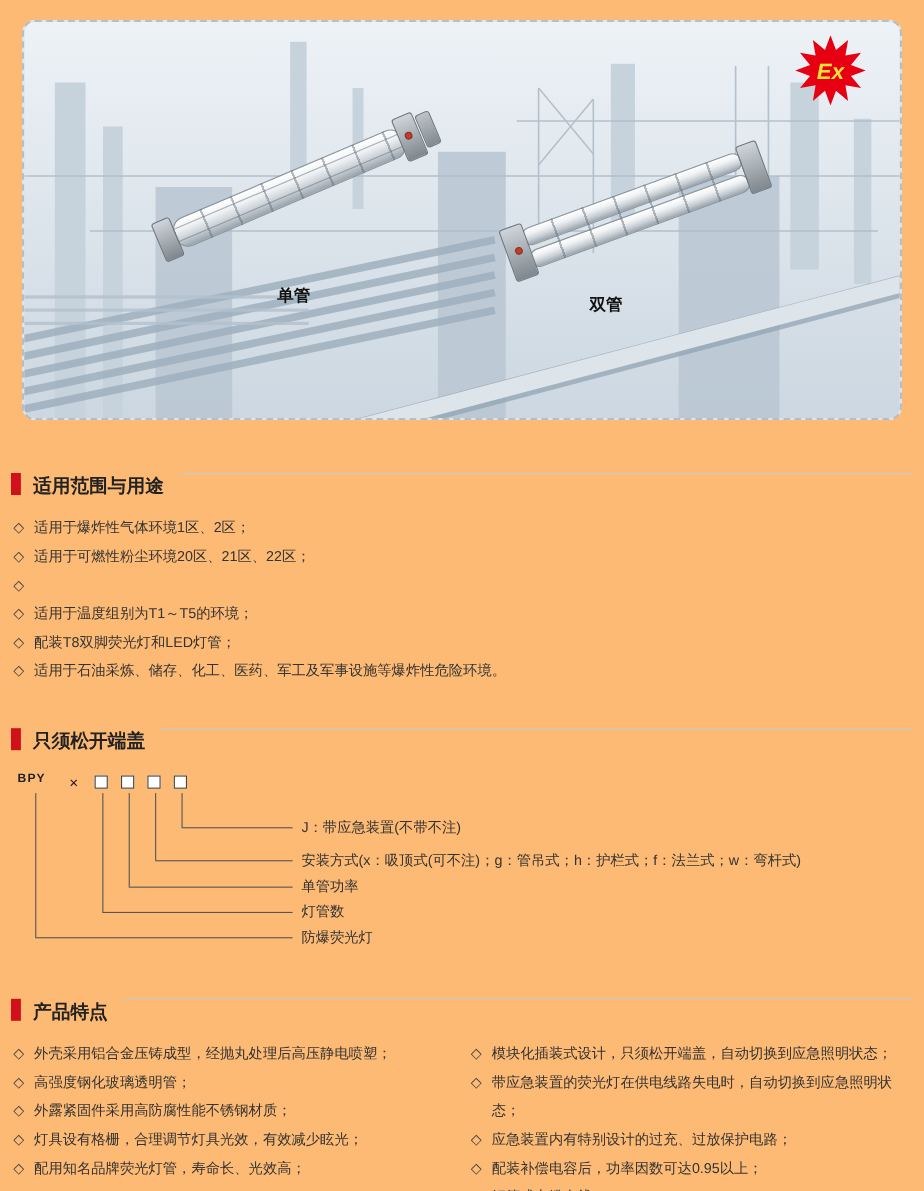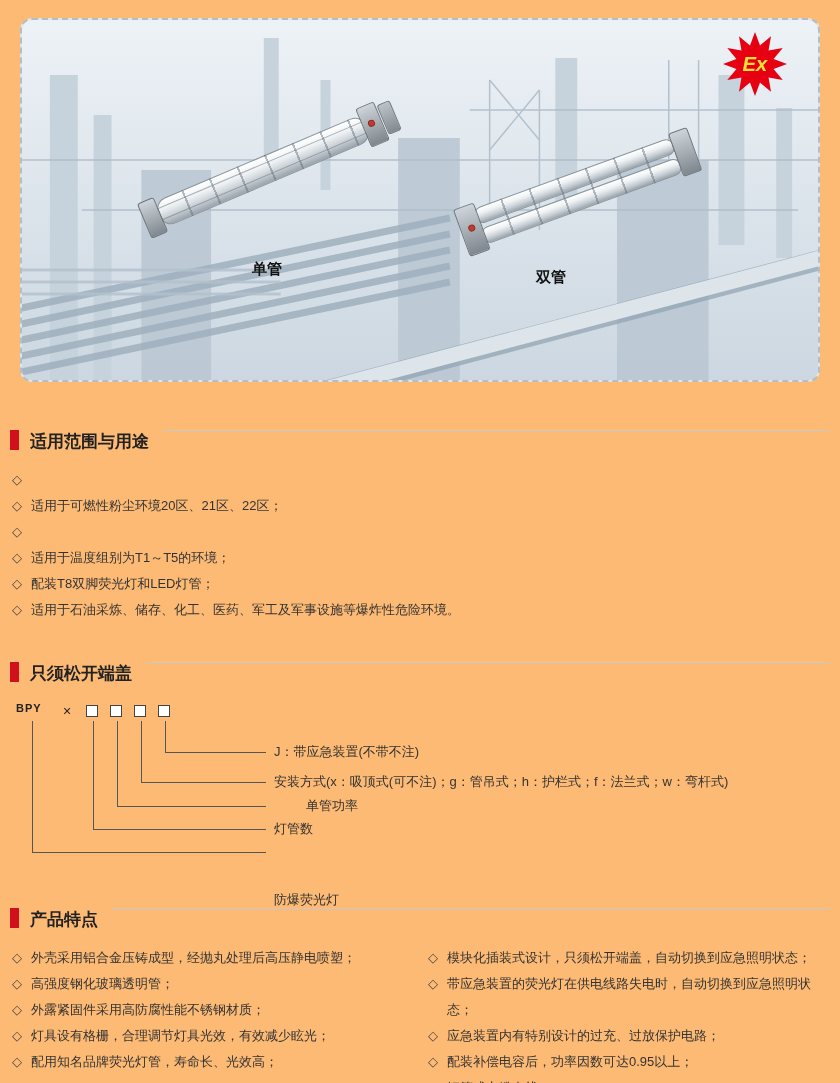--- a/index.html
+++ b/index.html
@@ -163,20 +163,21 @@
 
   <div class="sec-scope">
     <div class="sec-head">
       <div class="red-block"></div>
       <div class="sec-title">适用范围与用途</div>
       <div class="sec-rule"></div>
     </div>
     <div class="list">
       <div class="li">
           <span class="b">◇</span>
+          <span>适用于爆炸性气体环境1区、2区；</span>
         </div>
       <div class="li">
           <span class="b">◇</span>
           <span>适用于可燃性粉尘环境20区、21区、22区；</span>
         </div>
       <div class="li">
           <span class="b">◇</span>
         </div>
       <div class="li">
           <span class="b">◇</span>
@@ -215,23 +216,23 @@
       <div class="vl" style="left:16px;  top:19px; height:131px;"></div>
 
       <div class="hl" style="left:149px; top:50px;  width:101px;"></div>
       <div class="hl" style="left:125px; top:80px;  width:125px;"></div>
       <div class="hl" style="left:101px; top:104px; width:149px;"></div>
       <div class="hl" style="left:77px;  top:127px; width:173px;"></div>
       <div class="hl" style="left:16px;  top:150px; width:234px;"></div>
 
       <div class="mlabel" style="top:41px;">J：带应急装置(不带不注)</div>
       <div class="mlabel" style="top:71px;">安装方式(x：吸顶式(可不注)；g：管吊式；h：护栏式；f：法兰式；w：弯杆式)</div>
-      <div class="mlabel" style="top:95px;margin-left:32px;">单管功率</div>
+      <div class="mlabel" style="top:95px;">单管功率</div>
       <div class="mlabel" style="top:118px;">灯管数</div>
-      <div class="mlabel" style="top:141px;margin-top:48px;">防爆荧光灯</div>
+      <div class="mlabel" style="top:141px;">防爆荧光灯</div>
     </div>
   </div>
 
   <div class="sec-features">
     <div class="sec-head">
       <div class="red-block"></div>
       <div class="sec-title">产品特点</div>
       <div class="sec-rule"></div>
     </div>
     <div class="features-cols">

